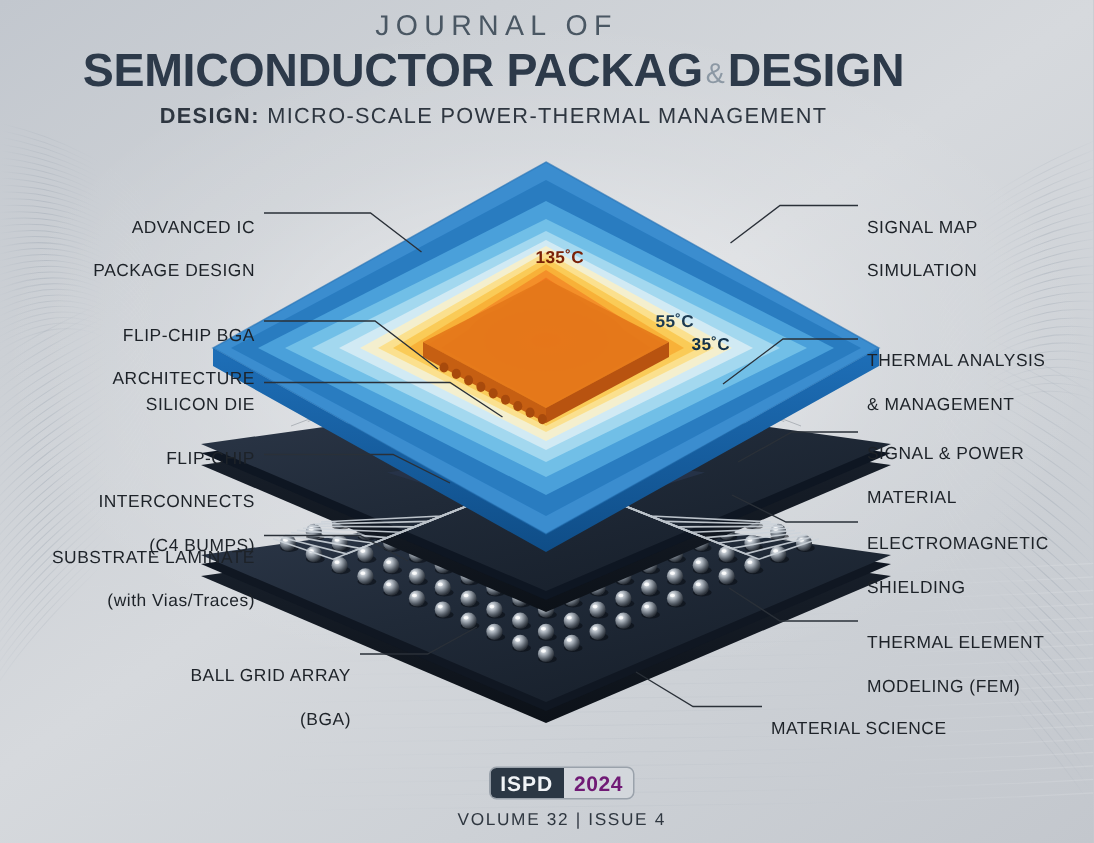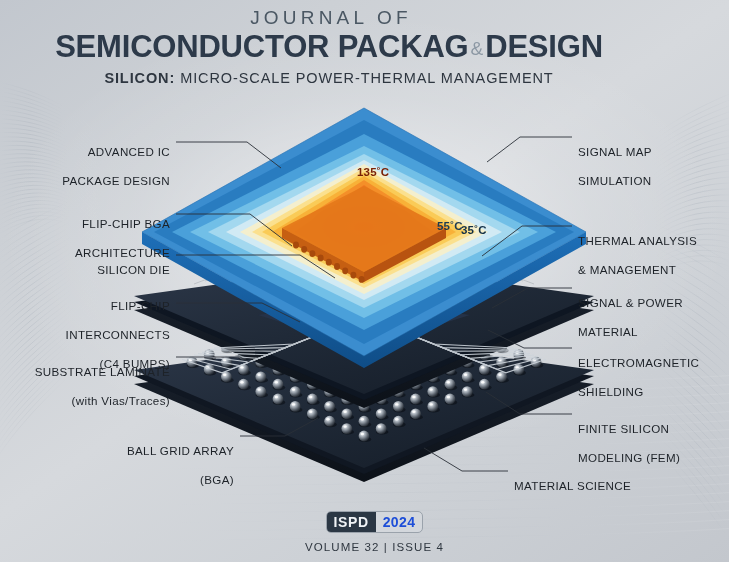--- a/index.html
+++ b/index.html
@@ -64,21 +64,21 @@
   .badge {
     display:inline-flex; align-items:stretch;
     border:1px solid #9aa2ab; border-radius:5px; overflow:hidden;
     background:#d3d7dc; height:22px;
   }
   .badge .b-left {
     background:#2b3744; color:#f0f3f6; font-weight:bold; font-size:14px;
     letter-spacing:0.6px; padding:0 7px; display:flex; align-items:center;
   }
   .badge .b-right {
-    color:#1d4ed8; font-weight:bold; font-size:14px; letter-spacing:0.4px;
+    color:#701a75; font-weight:bold; font-size:14px; letter-spacing:0.4px;
     padding:0 7px; display:flex; align-items:center;
   }
   .vol-line {
     margin-top:8px; font-size:11.5px; color:#2f3740; letter-spacing:1.1px;
   }
 </style>
 </head>
 <body>
 
 <div id="poster">
@@ -728,21 +728,21 @@
       <path d="M508,471 L462,471 L424,448"></path>
     </g>
   </svg>
 
   <div class="header">
     <div class="journal-of">JOURNAL OF</div>
     <div class="main-title">
       <span>SEMICONDUCTOR PACKAG</span><span class="amp">&amp;</span><span>DESIGN</span>
     </div>
     <div class="feature-line">
-      <span class="feat-key">SILICON:</span>
+      <span class="feat-key">DESIGN:</span>
       <span class="feat-val">MICRO-SCALE POWER-THERMAL MANAGEMENT</span>
     </div>
   </div>
 
   <div class="label left" style="right:559px; top:131px; width:190px;">
     <div>ADVANCED IC</div>
     <div>PACKAGE DESIGN</div>
   </div>
 
   <div class="label left" style="right:559px; top:203px; width:190px;">
@@ -784,30 +784,30 @@
     <div>SIGNAL &amp; POWER</div>
     <div>MATERIAL</div>
   </div>
 
   <div class="label right" style="left:578px; top:342px; width:150px;">
     <div>ELECTROMAGNETIC</div>
     <div>SHIELDING</div>
   </div>
 
   <div class="label right" style="left:578px; top:408px; width:150px;">
-    <div>FINITE SILICON</div>
+    <div>THERMAL ELEMENT</div>
     <div>MODELING (FEM)</div>
   </div>
 
   <div class="label right" style="left:514px; top:465px; width:170px;">
     <div>MATERIAL SCIENCE</div>
   </div>
 
   <div class="temp hot" style="left:357px; top:166px;">135˚C</div>
-  <div class="temp mid" style="left:437px; top:220px;">55˚C</div>
+  <div class="temp mid" style="left:437px; top:209px;">55˚C</div>
   <div class="temp cool" style="left:461px; top:224px;">35˚C</div>
 
   <div class="footer" style="top:511px;">
     <div class="badge">
       <span class="b-left">ISPD</span>
       <span class="b-right">2024</span>
     </div>
     <div class="vol-line">VOLUME 32  |  ISSUE 4</div>
   </div>
 

